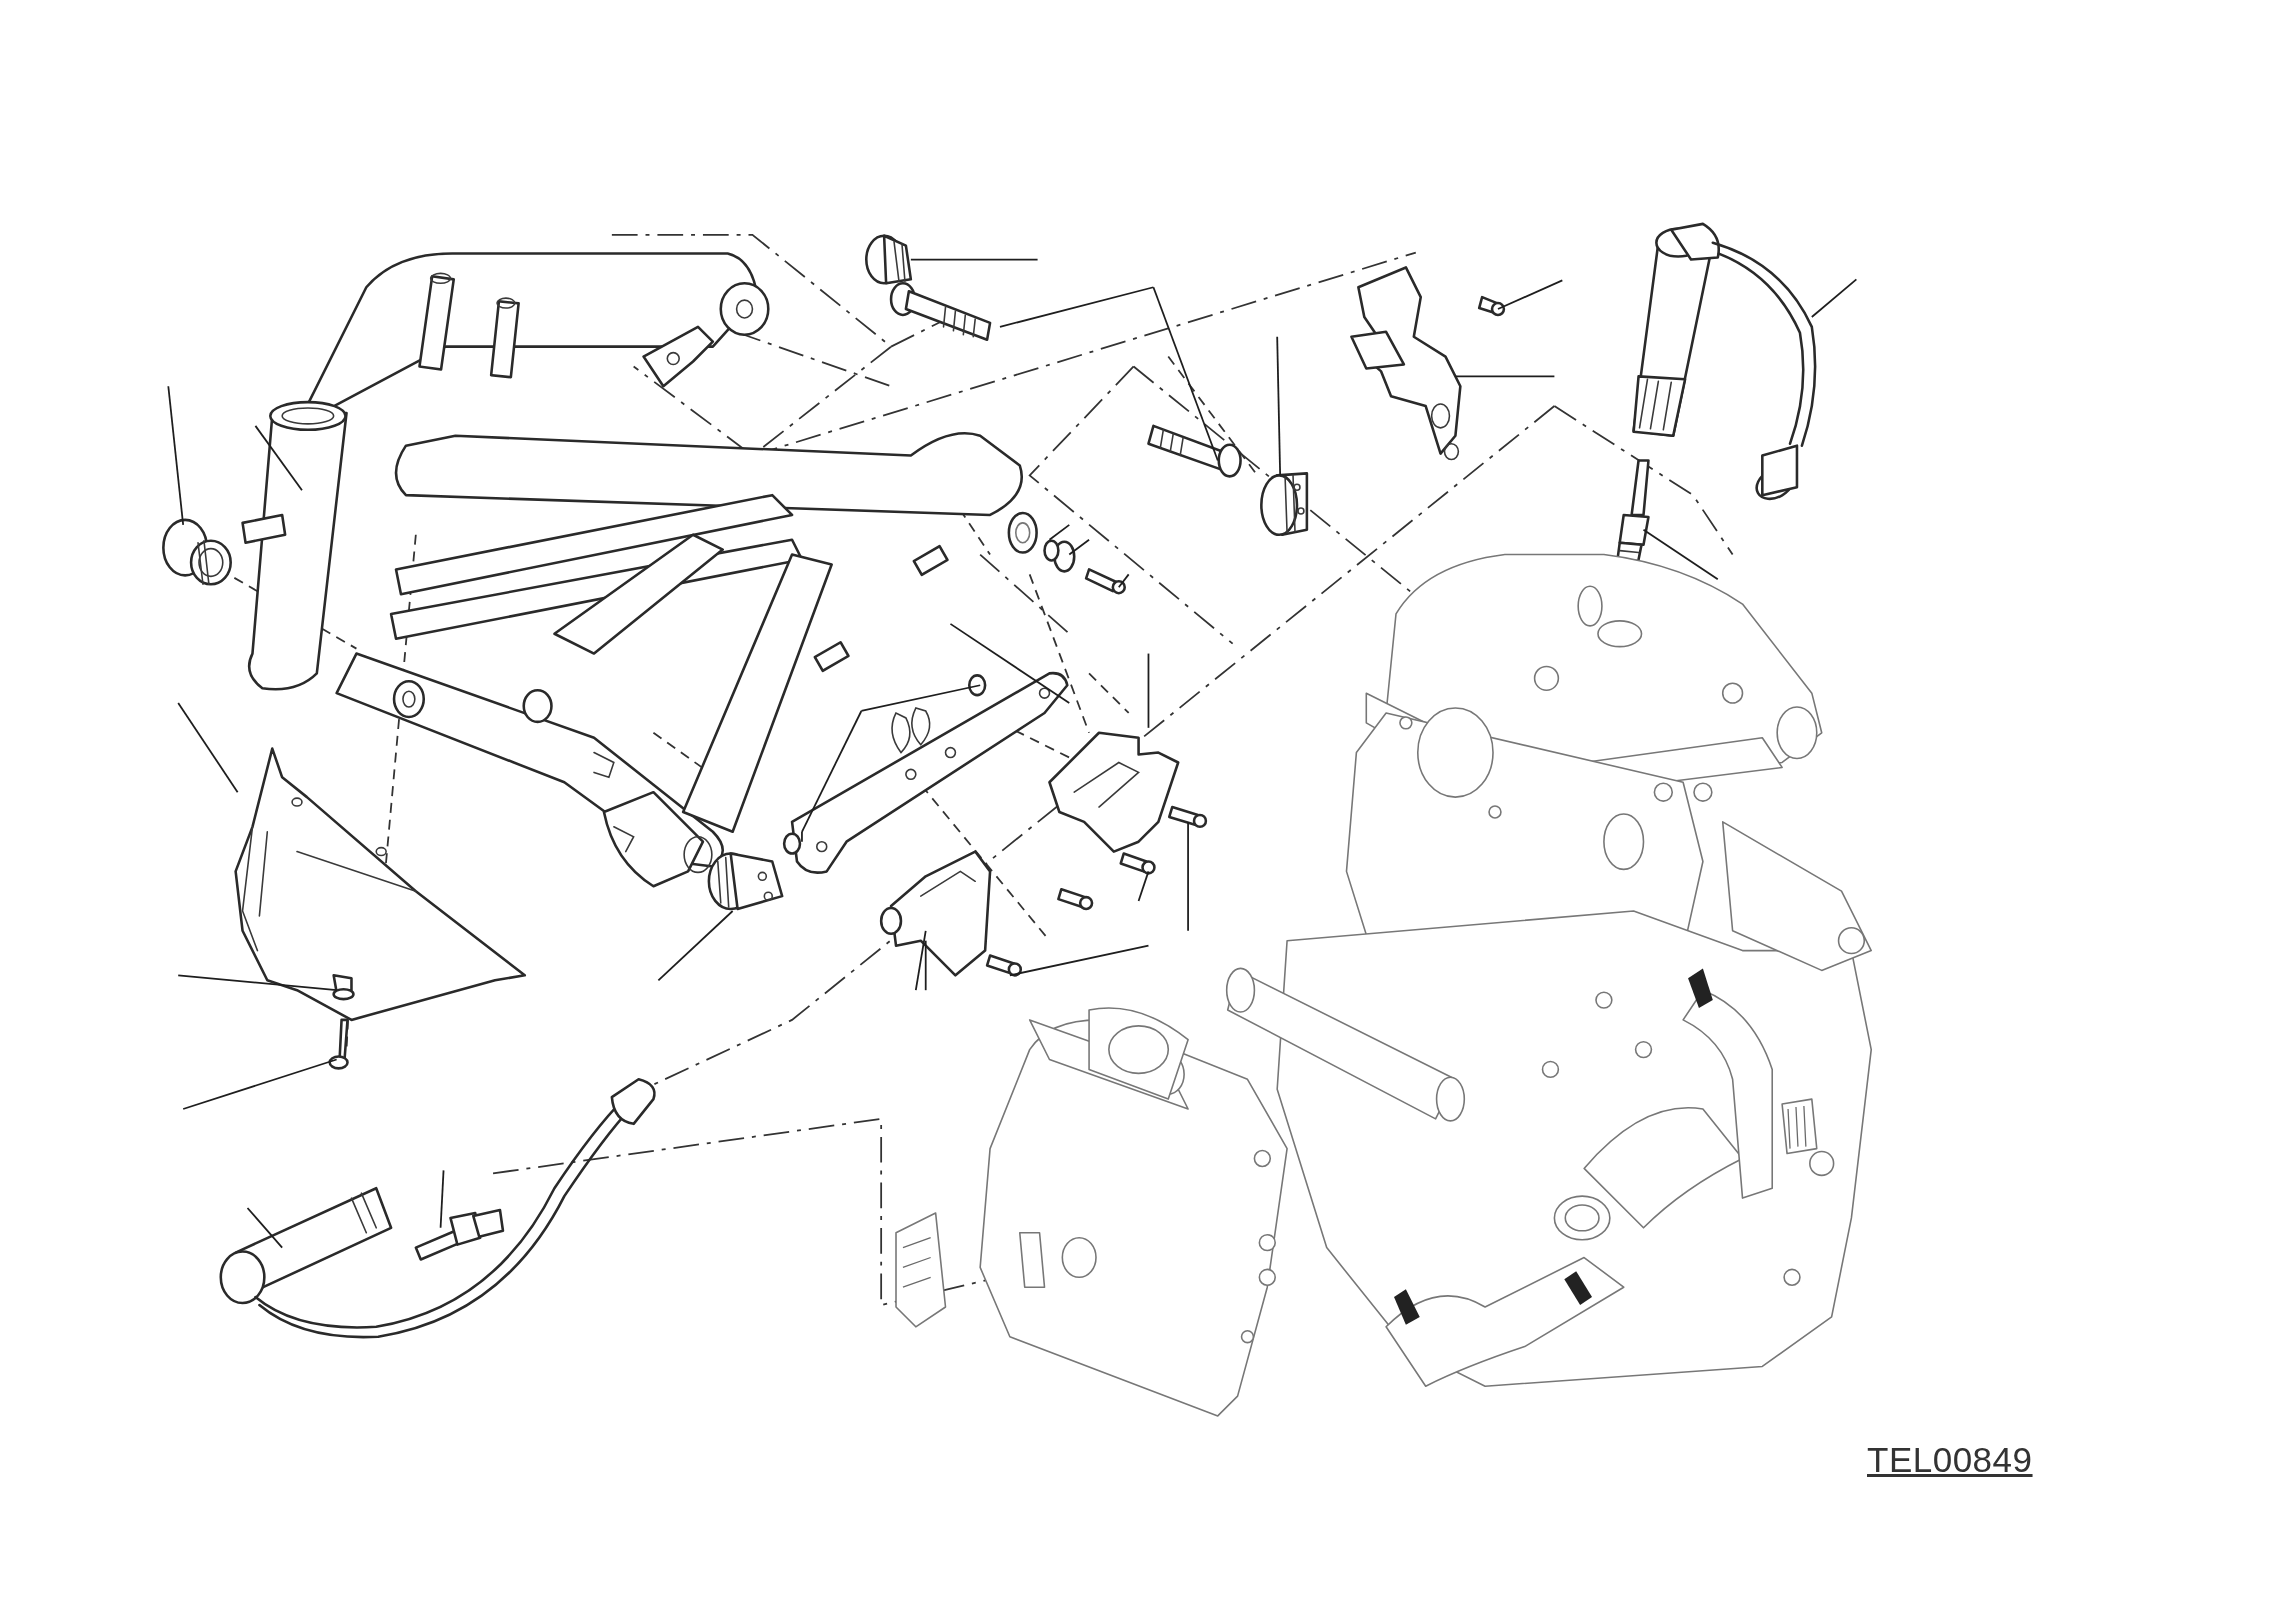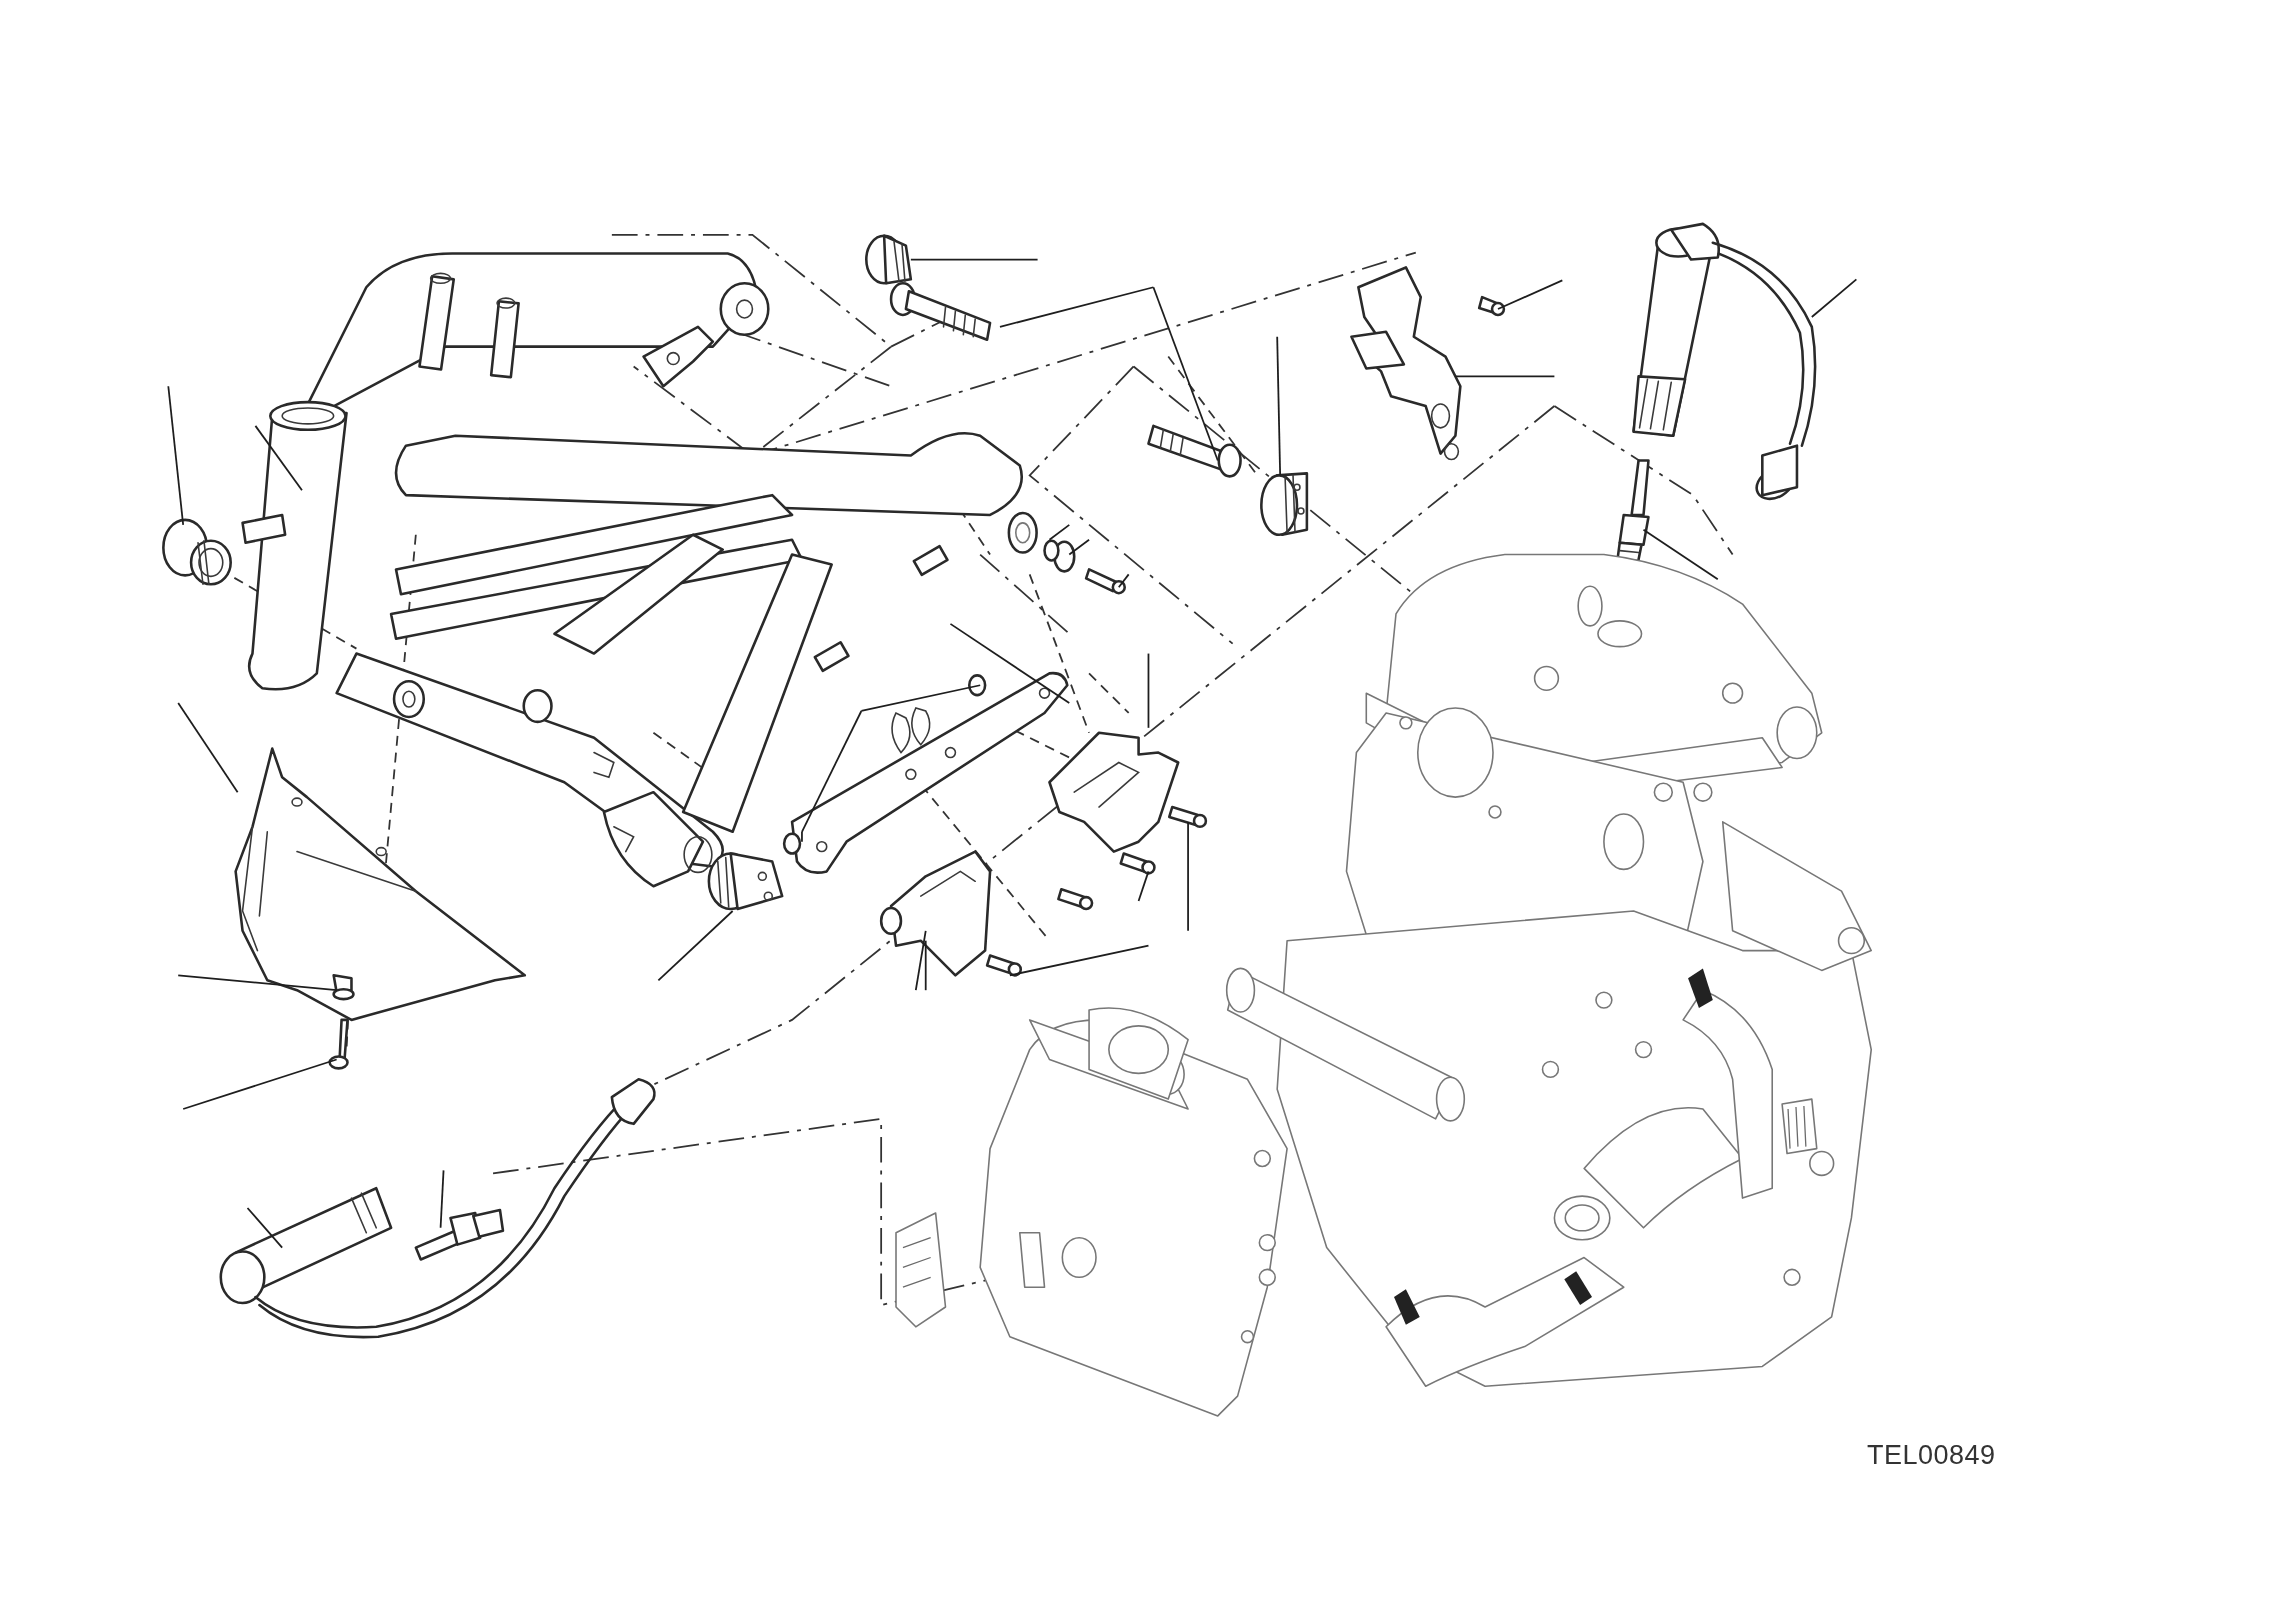--- a/index.html
+++ b/index.html
@@ -9,22 +9,23 @@
     .thin { fill: none; stroke: #3a3a3a; stroke-width: 1.6; stroke-linecap: round; }
     .fine { fill: none; stroke: #6a6a6a; stroke-width: 1.3; }
     .lead { fill: none; stroke: #1e1e1e; stroke-width: 1.8; }
     .dash { fill: none; stroke: #333; stroke-width: 1.8; stroke-dasharray: 10 7; }
     .dashdot { fill: none; stroke: #333; stroke-width: 1.8; stroke-dasharray: 26 8 4 8; }
     .fillw { fill: #fff; stroke: #2a2a2a; stroke-width: 2.6; stroke-linejoin: round; }
     .fillg { fill: #fff; stroke: #777; stroke-width: 1.6; stroke-linejoin: round; }
     .blk { fill: #222; stroke: none; }
     #drawing-code {
       position: absolute; left: 1867px; top: 1440px;
-      font-family: "Liberation Sans", sans-serif; font-size: 27px; color: #333;
+      font-family: "Liberation Sans", sans-serif; font-size: 35px; color: #333;
       letter-spacing: 0.5px;
+      text-decoration: underline;
     }
   </style>
 </head>
 <body>
 
 <svg id="drawing" viewBox="0 0 2315 1636" xmlns="http://www.w3.org/2000/svg">
 
   <g>
     <polyline class="dashdot" points="618,237 760,237 900,350 760,460 640,370"></polyline>
     <polyline class="dashdot" points="700,320 900,390"></polyline>

